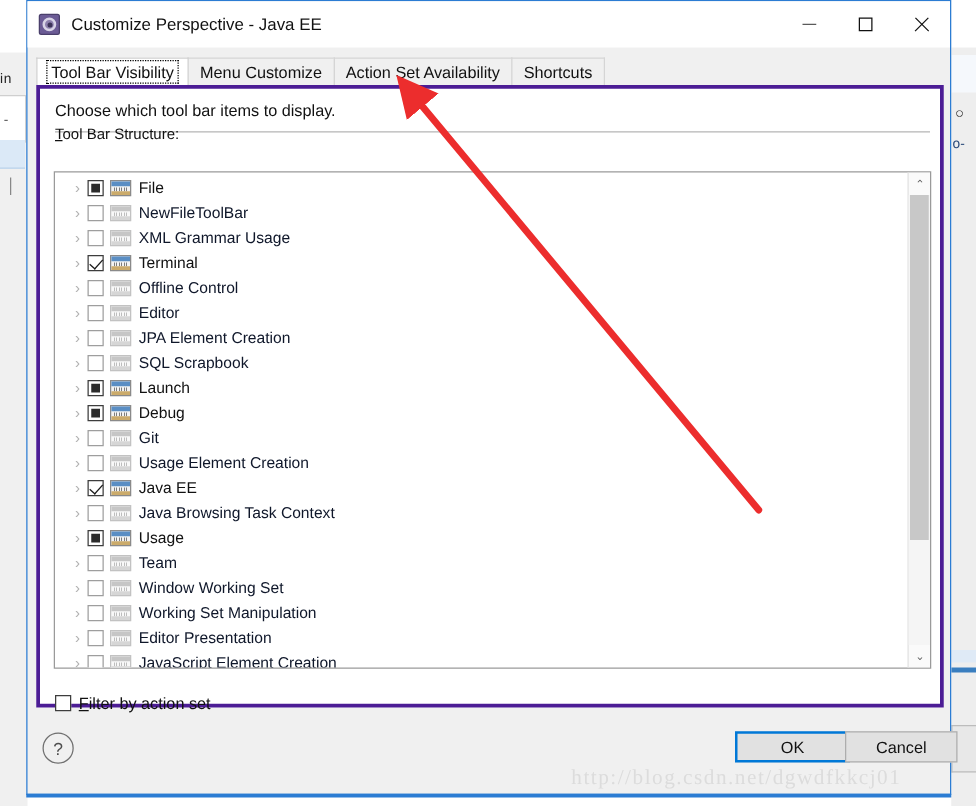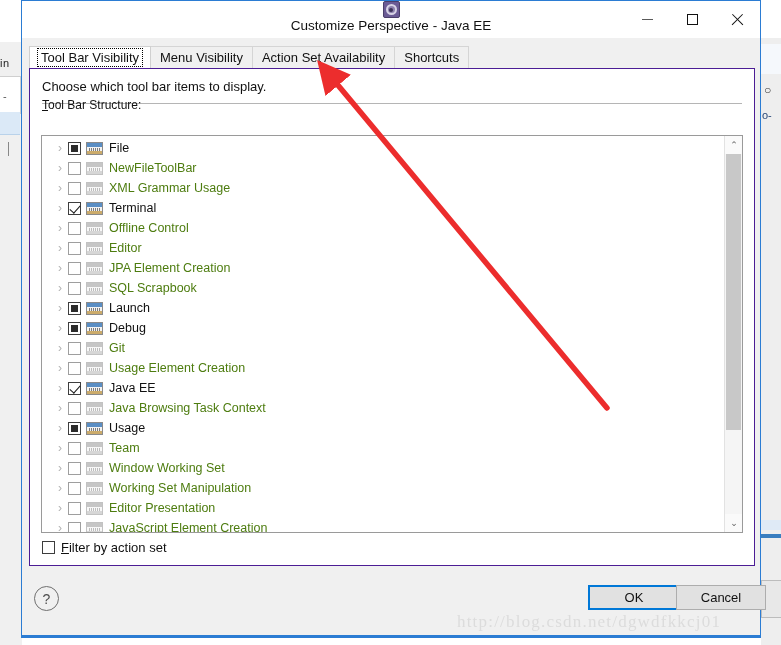--- a/index.html
+++ b/index.html
@@ -30,21 +30,21 @@
   .bg-right-blue2{position:absolute;left:761px;top:534px;width:20px;height:4px;background:#3a7ebf;}
   .bg-right-box{position:absolute;left:761px;top:580px;width:20px;height:36px;background:#e8e8e8;border:1px solid #bcbcbc;border-right:none;}
 
   
   .dialog{
     position:absolute;left:21px;top:0;width:740px;height:636px;
     background:#f0f0f0;border:1px solid #2b7cd3;box-sizing:border-box;
   }
   .titlebar{
     position:relative;height:37px;background:#ffffff;
-    display:flex;align-items:center;flex-direction:column;
+    display:flex;align-items:center;
   }
   .title-icon{
     width:17px;height:17px;margin-left:9px;margin-right:9px;flex:none;
     background:#6b5b95;border:1px solid #4a3f6b;border-radius:2px;
     position:relative;box-sizing:border-box;
   }
   .title-icon::before{
     content:"";position:absolute;left:2px;top:2px;width:11px;height:11px;
     border-radius:50%;border:2px solid #d8d4e6;box-sizing:border-box;
     background:#8d80ad;
@@ -75,21 +75,21 @@
     display:flex;align-items:center;justify-content:flex-start;
     font-size:13px;color:#111;background:#f0f0f0;
     border:1px solid #d5d5d5;border-bottom:none;margin-right:-1px;white-space:nowrap;
   }
   .tab.active{background:#ffffff;border-color:#d0d0d0;position:relative;z-index:3;}
   .tab.active .tab-inner{border:1px dotted #000;padding:1px 3px;margin:0 -2px;}
 
   
   .panel{
     position:absolute;left:7px;top:67px;width:726px;height:498px;
-    background:#ffffff;border:1px solid #4c1d95;box-sizing:border-box;
+    background:#ffffff;border:3px solid #4c1d95;box-sizing:border-box;
   }
   .desc{position:absolute;left:12px;top:10px;font-size:13px;color:#111;}
   .hrule{position:absolute;left:12px;top:34px;width:700px;height:1px;background:#b5b5b5;}
   .structlabel{position:absolute;left:12px;top:29px;font-size:12px;color:#111;}
   .structlabel u{text-decoration:underline;}
 
   
   .treebox{
     position:absolute;left:11px;top:66px;width:702px;height:398px;
     border:1px solid #9a9a9a;background:#ffffff;box-sizing:border-box;overflow:hidden;
@@ -118,30 +118,30 @@
   }
   .tbicon .bar{position:absolute;left:0;top:0;right:0;height:4px;background:#5a8ec4;}
   .tbicon .dots{position:absolute;left:2px;top:5px;right:2px;height:3px;
     background:repeating-linear-gradient(to right,#7d7d7d 0 1px,transparent 1px 2px);}
   .tbicon .foot{position:absolute;left:0;bottom:0;right:0;height:3px;background:#cbab6b;}
   .tbicon.off .bar{background:#c6c6c6;}
   .tbicon.off .dots{background:repeating-linear-gradient(to right,#bdbdbd 0 1px,transparent 1px 2px);}
   .tbicon.off .foot{background:#d6d6d6;}
   .tbicon.off{border-color:#c2c2c2;background:#f8f8f8;}
   .tlabel{font-size:12.5px;color:#111;white-space:nowrap;}
-  .tlabel.off{color:#4d7c0f;}
+  .tlabel.off{color:#0f172a;}
 
   
   .vscroll{position:absolute;right:0;top:0;width:18px;height:100%;background:#fafafa;border-left:1px solid #e2e2e2;box-sizing:border-box;}
   .sb-arrow{width:18px;height:18px;display:flex;align-items:center;justify-content:center;color:#5e5e5e;font-size:9px;}
   .sb-track{position:absolute;left:0;right:0;top:18px;bottom:18px;background:#f5f5f5;}
   .sb-thumb{position:absolute;left:1px;right:1px;top:0px;height:276px;background:#c8c8c8;}
 
   
-  .filterrow{position:absolute;left:12px;top:471px;display:flex;align-items:center;}
+  .filterrow{position:absolute;left:12px;top:484px;display:flex;align-items:center;}
   .fcb{width:13px;height:13px;border:1px solid #3d3d3d;background:#fff;box-sizing:border-box;margin-right:6px;}
   .flabel{font-size:13px;color:#111;}
   .flabel u{text-decoration:underline;}
 
   
   .helpbtn{
     position:absolute;left:12px;top:585px;width:23px;height:23px;border-radius:50%;
     border:1.3px solid #6f6f6f;color:#4e4e4e;font-size:14px;
     display:flex;align-items:center;justify-content:center;background:transparent;
   }
@@ -203,21 +203,21 @@
             <span class="ic-close"></span>
           </div>
       </div>
     </div>
 
     <div class="tabstrip">
       <div class="tab active">
           <span class="tab-inner">Tool Bar Visibility</span>
         </div>
       <div class="tab">
-          <span>Menu Visibility</span>
+          <span>Menu Customize</span>
         </div>
       <div class="tab">
           <span>Action Set Availability</span>
         </div>
       <div class="tab">
           <span>Shortcuts</span>
         </div>
     </div>
 
     <div class="panel">

